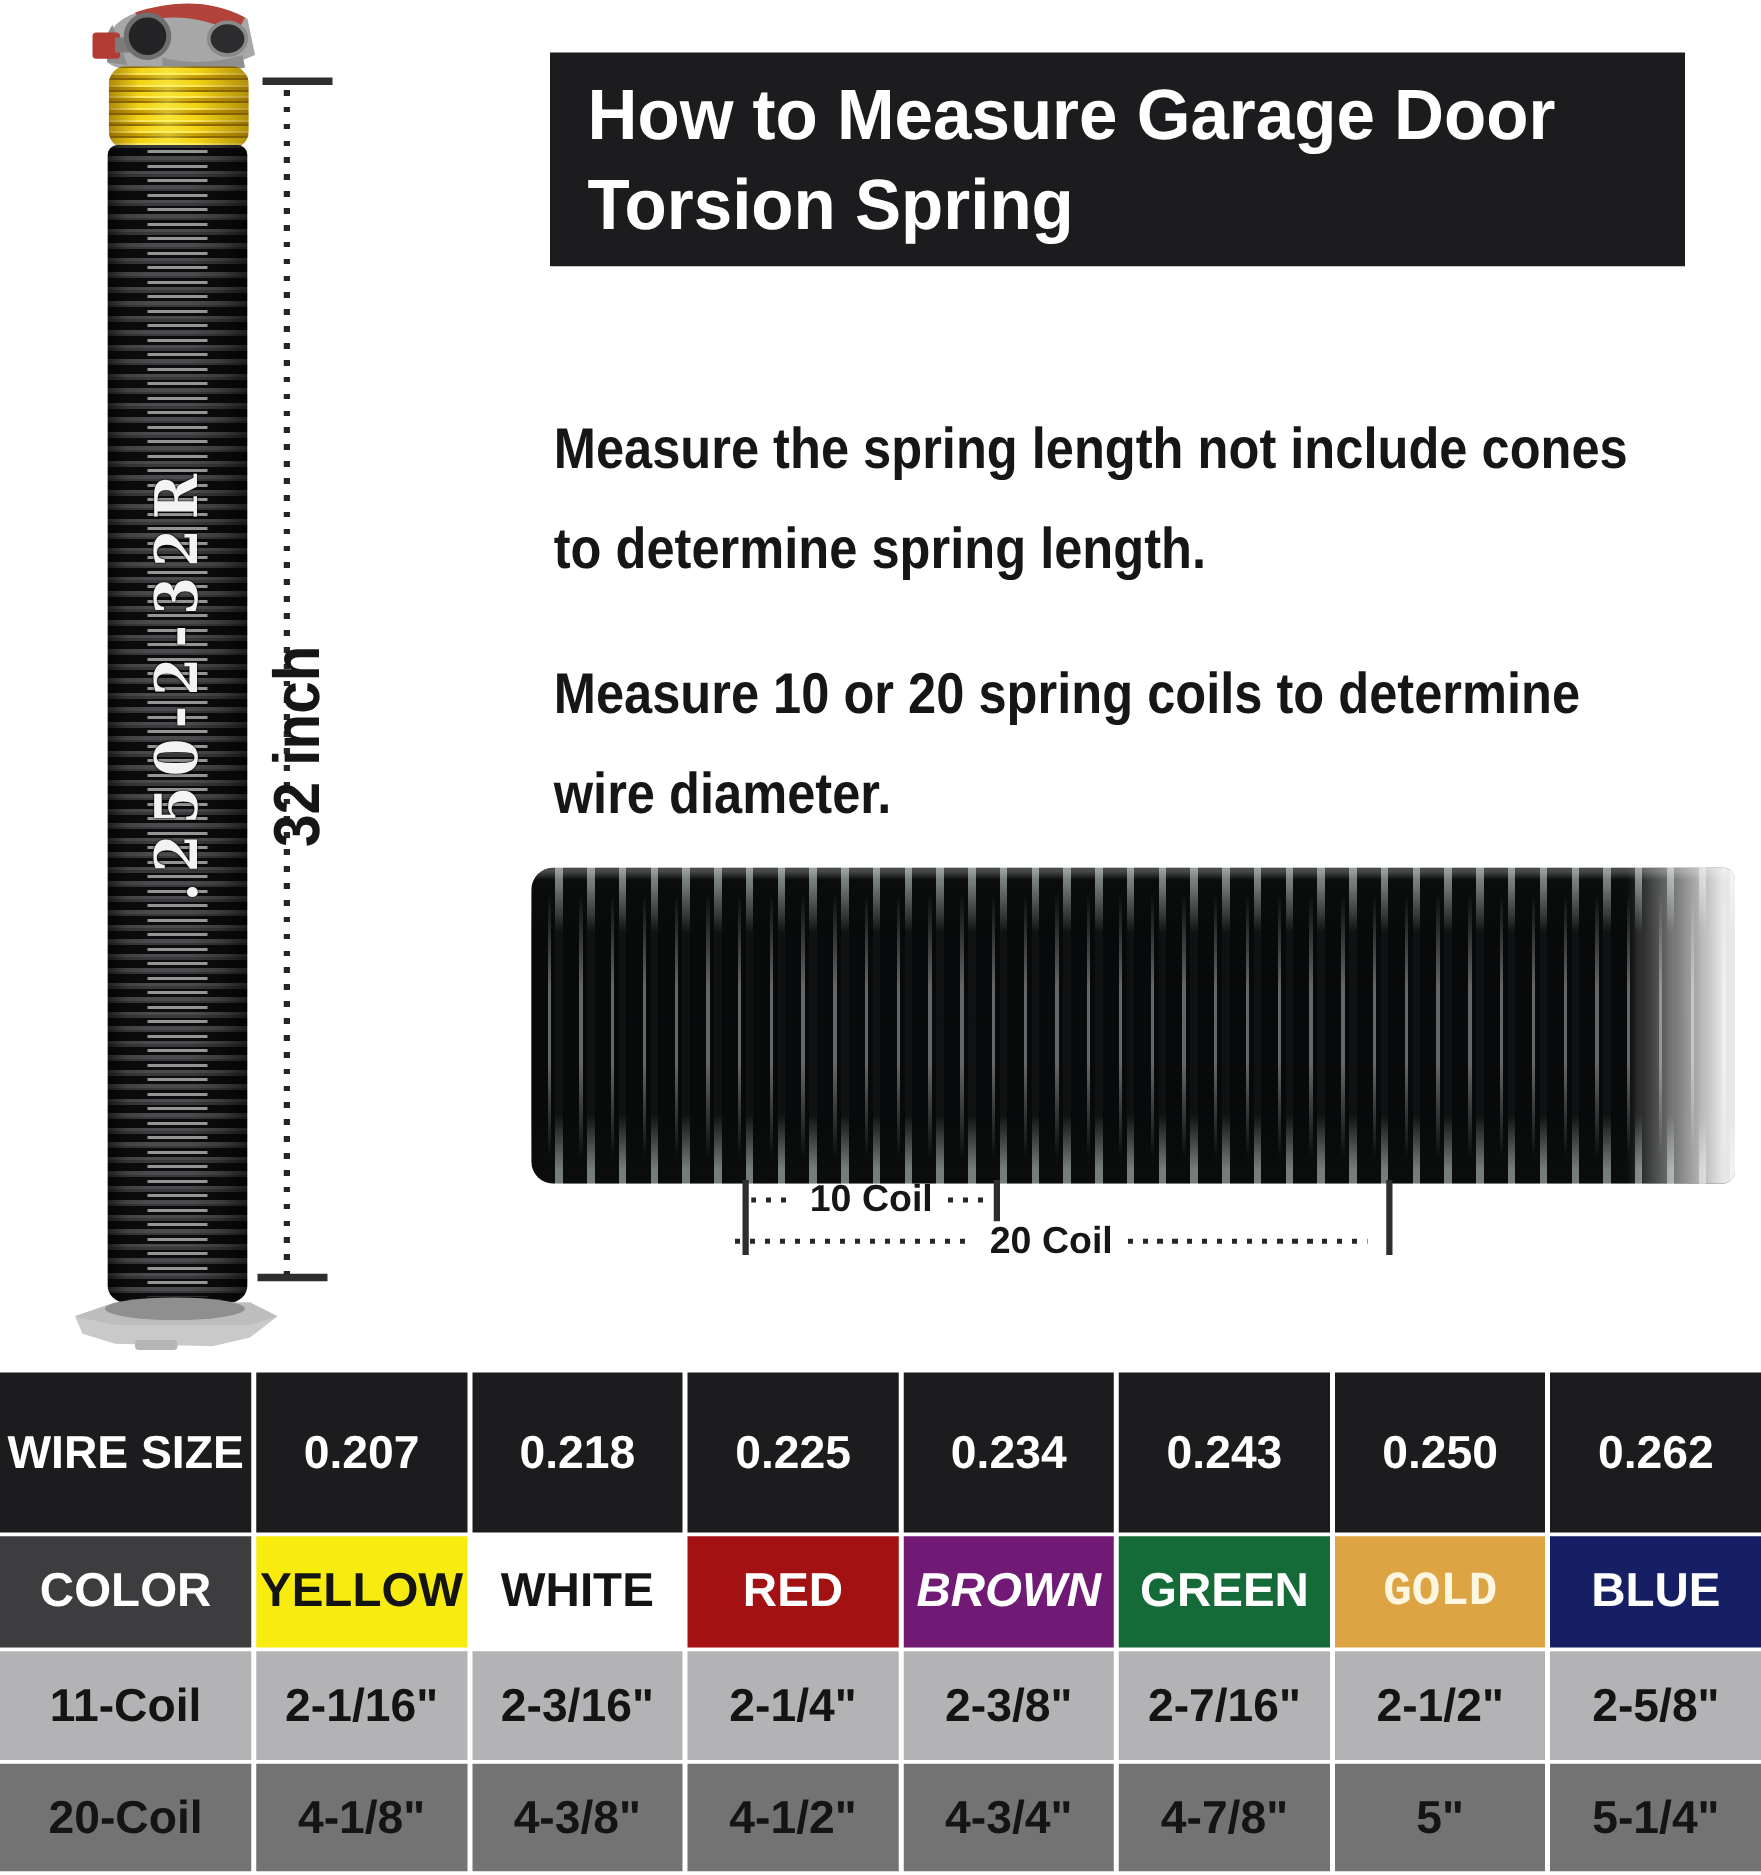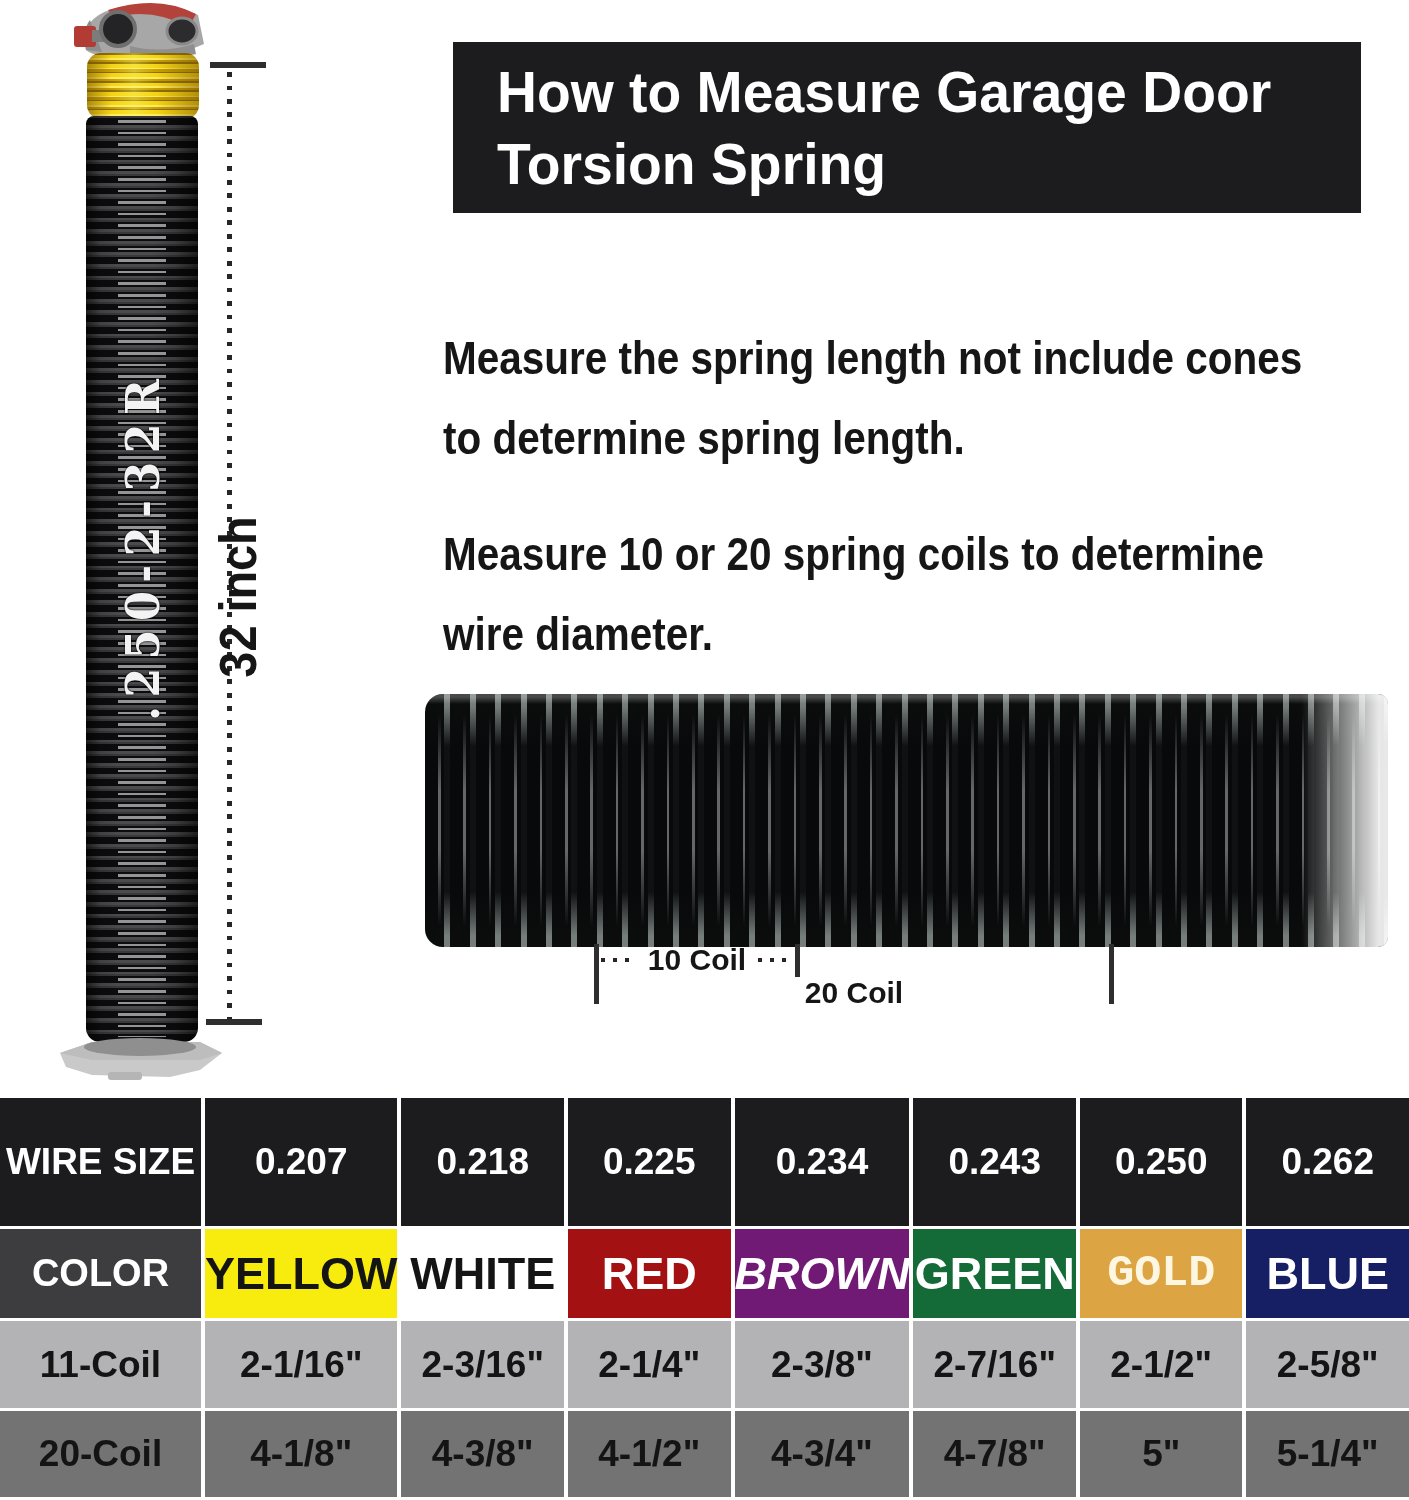--- a/index.html
+++ b/index.html
@@ -44,22 +44,22 @@
     position:absolute; left:227px; top:72px; width:5px; height:948px;
     background:repeating-linear-gradient(180deg, #262626 0 4.5px, rgba(0,0,0,0) 4.5px 13.5px);
   }
   .len-label{
     position:absolute; left:238px; top:597px; white-space:nowrap;
     transform:translate(-50%,-50%) rotate(-90deg) scaleX(.9);
     font-weight:bold; font-size:52px; color:#161616; letter-spacing:0px;
   }
   
   .banner{
-    position:absolute; left:453px; top:42px; width:908px; height:171px;
-    background:#1c1c1e; color:#ffffff; padding:14px 0 0 44px; box-sizing:border-box;
+    position:absolute; left:440px; top:42px; width:908px; height:171px;
+    background:#1c1c1e; color:#ffffff; padding:14px 0 0 30px; box-sizing:border-box;
     font-weight:bold; font-size:57px; line-height:72px;
   }
   
   .para{position:absolute; left:443px; color:#161616; font-weight:bold; font-size:46px; line-height:80px;}
   .para1{top:318px;} .para2{top:514px;}
   
   .coil-photo{
     position:absolute; left:425px; top:694px; width:963px; height:253px;
     border-radius:18px 10px 10px 18px; overflow:hidden;
     background:
@@ -79,31 +79,31 @@
   }
   
   .ann-tick{position:absolute; width:5px; background:#2e2e2e;}
   .ann-tick.left {left:594px;  top:944px; height:60px;}
   .ann-tick.mid  {left:795px;  top:944px; height:33px;}
   .ann-tick.right{left:1109px; top:944px; height:60px;}
   .ann-row{position:absolute; display:flex; align-items:center;}
   .ann-row .dots{flex:1; height:4px; background:repeating-linear-gradient(90deg, #262626 0 4px, rgba(0,0,0,0) 4px 12px);}
   .ann-row .lbl{margin:0 12px; font-weight:bold; font-size:30px; color:#161616; white-space:nowrap;}
   .ann-row.r10{left:601px; top:944px; width:192px; height:32px;}
-  .ann-row.r20{left:601px; top:976px; width:506px; height:34px;flex-direction:column;}
+  .ann-row.r20{left:588px; top:976px; width:506px; height:34px;}
   
   .spec-table{
     position:absolute; left:0; top:1098px; width:1409px;
     display:grid; grid-template-columns:201px repeat(7, 1fr);
     grid-template-rows:128px 89px 87px 86px; column-gap:4px; row-gap:3px;
   }
   .cell{display:flex; align-items:center; justify-content:center; font-weight:bold;}
   .row-wire{background:#1c1c1e; color:#ffffff; font-size:37px;}
   .row-color-hd{background:#3d3d3f; color:#ffffff; font-size:38px;}
-  .row-color{font-size:45px;}
+  .row-color{font-size:38px;}
   .row-c10{background:#b3b3b5; color:#141414; font-size:37px;}
   .row-c20{background:#737373; color:#141414; font-size:37px;}
 </style>
 </head>
 <body>
 
 <div class="canvas">
 
   <div class="spring-wrap">
     <svg style="position:absolute;left:66px;top:0px;" width="146" height="66" viewBox="0 0 146 66">

